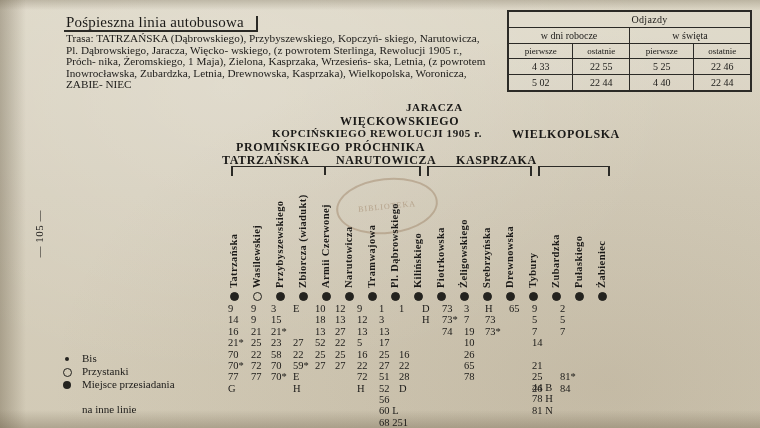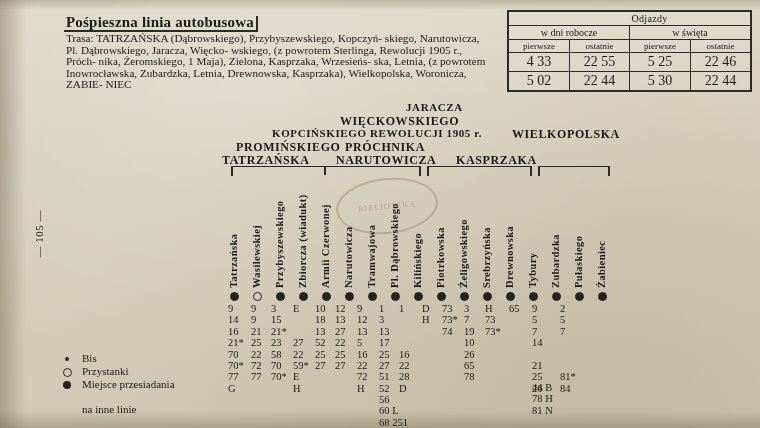--- a/index.html
+++ b/index.html
@@ -28,21 +28,21 @@
     background:linear-gradient(0deg, rgba(90,78,55,0.30), rgba(90,78,55,0.0));
   }
   .edge-top{
     position:absolute;left:0;top:0;width:760px;height:10px;
     background:linear-gradient(180deg, rgba(90,78,55,0.25), rgba(90,78,55,0.0));
   }
 
   
   #title{
     position:absolute;left:66px;top:14px;
-    font-size:15px;font-weight:bold;letter-spacing:0.2px;
+    font-size:15px;font-weight:normal;letter-spacing:0.2px;
     white-space:nowrap;
     text-align:right;
   }
   #title-rule{
     position:absolute;left:64px;top:30px;width:194px;height:2px;background:#2b2a26;
   }
   #title-tick{
     position:absolute;left:256px;top:16px;width:2px;height:16px;background:#2b2a26;
   }
 
@@ -61,21 +61,21 @@
   }
   #odjazdy table{
     width:100%;height:100%;border-collapse:collapse;font-size:9.5px;
   }
   #odjazdy td,#odjazdy th{
     border:1px solid #2b2a26;text-align:center;font-weight:normal;padding:1px 0;
   }
   #odjazdy .hdr-main{font-size:10px;letter-spacing:0.3px;padding-left:40px;}
   #odjazdy .hdr-sub{font-size:10px;}
   #odjazdy .hdr-col{font-size:9px;}
-  #odjazdy .num{font-size:14px;}
+  #odjazdy .num{font-size:10px;}
 
   
   .street{
     position:absolute;font-weight:bold;letter-spacing:0.6px;white-space:nowrap;
   }
 
   
   .bracket{position:absolute;border-top:1.6px solid #2b2a26;height:9px;}
   .bracket:before,.bracket:after{
     content:"";position:absolute;top:0;width:1.6px;height:9px;background:#2b2a26;
@@ -172,21 +172,21 @@
     </tr>
     <tr>
       <td class="num">4 33</td>
       <td class="num">22 55</td>
       <td class="num">5 25</td>
       <td class="num">22 46</td>
     </tr>
     <tr>
       <td class="num">5 02</td>
       <td class="num">22 44</td>
-      <td class="num">5 30</td>
+      <td class="num">4 40</td>
       <td class="num">22 44</td>
     </tr>
   </tbody>
     </table>
 </div>
 
 <div id="streets-layer">
     <div class="street" style="left: 406px; top: 101px; font-size: 11px;">JARACZA</div>
     <div class="street" style="left: 340px; top: 114px; font-size: 12px;">WIĘCKOWSKIEGO</div>
     <div class="street" style="left: 272px; top: 127px; font-size: 11px;">KOPCIŃSKIEGO REWOLUCJI 1905 r.</div>

